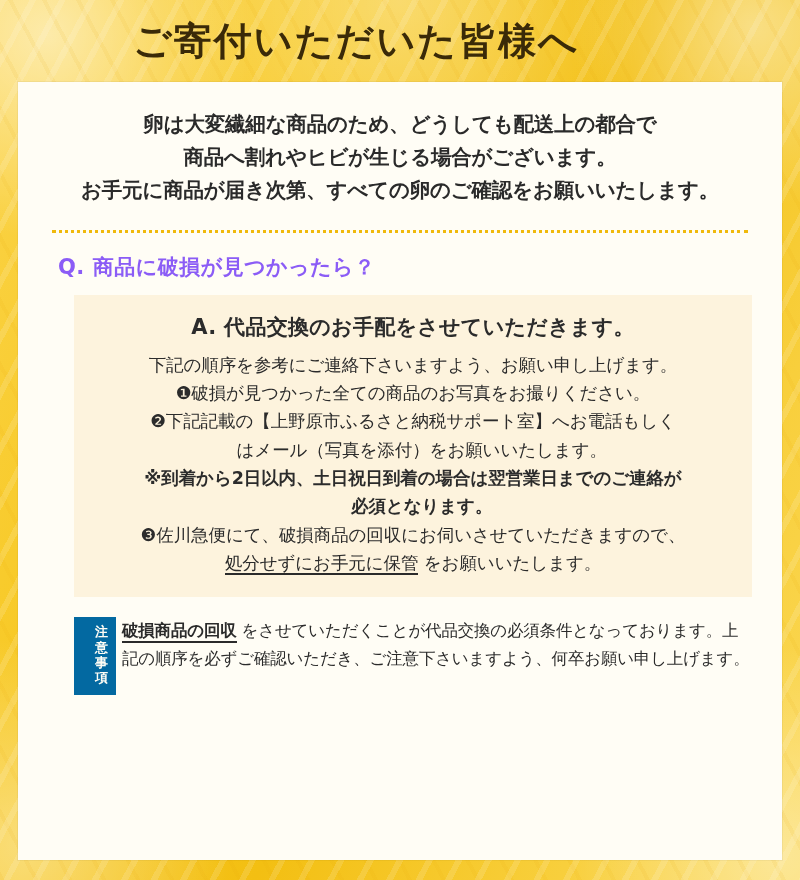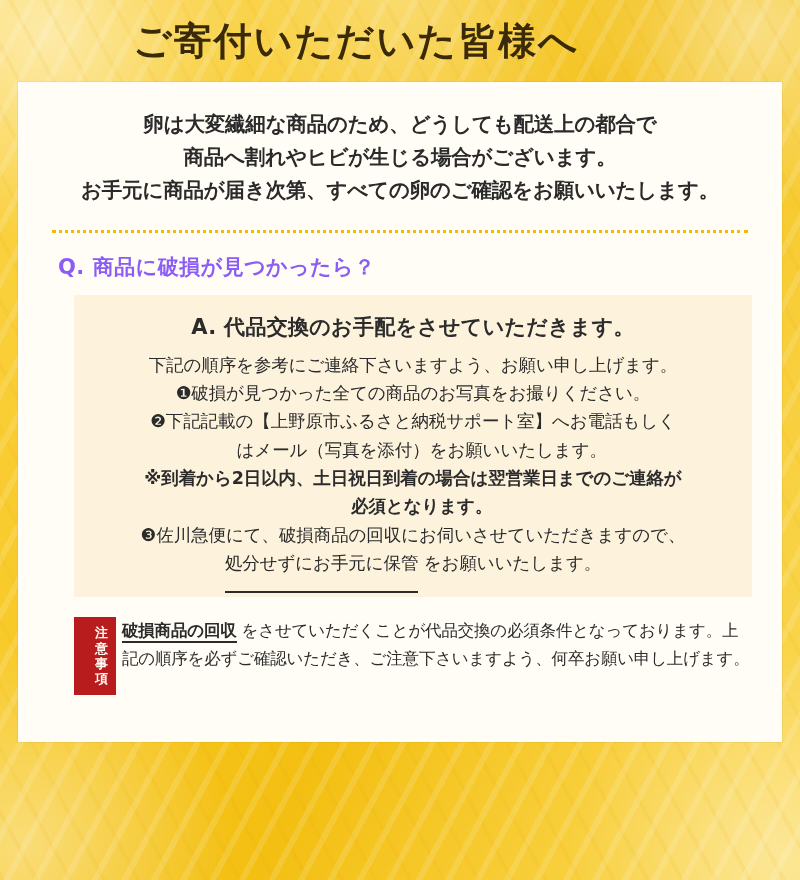--- a/index.html
+++ b/index.html
@@ -49,21 +49,21 @@
     font-weight: bold;
     color: #3a2a08;
     letter-spacing: 2px;
     font-family: "DejaVu Sans", "Liberation Sans", sans-serif;
   }
   .card {
     position: absolute;
     left: 18px;
     top: 82px;
     width: 764px;
-    height: 660px;
+    height: 778px;
     background: #fffdf5;
     box-shadow: 0 0 0 1px rgba(0,0,0,0.04);
   }
   .lead {
     margin: 26px 26px 0 26px;
     text-align: center;
     color: #2a2a2a;
     font-weight: bold;
     font-size: 20.5px;
     line-height: 1.62;
@@ -104,21 +104,21 @@
     color: #2b2b2b;
     line-height: 1.62;
     letter-spacing: -0.1px;
     font-family: "DejaVu Sans", "Liberation Sans", sans-serif;
   }
   .ans-line.bold {
     font-weight: bold;
   }
   .ans-line .u {
     border-bottom: 2px solid #2b2b2b;
-    padding-bottom: 18px;
+    padding-bottom: 0;
   }
   .contact {
     margin: 16px 0 0 0;
     background: #4a2f10;
     color: #fffdf5;
     display: flex;
     align-items: center;
     padding: 12px 18px;
     box-sizing: border-box;
   }
@@ -143,30 +143,30 @@
     margin-right: 22px;
   }
   .note {
     margin: 20px 30px 0 56px;
     display: flex;
     align-items: flex-start;
   }
   .note-badge {
     flex: 0 0 auto;
     width: 30px;
-    background: #b91c1c;
+    background: #0369a1;
     color: #fffdf5;
     font-size: 13px;
     font-weight: bold;
     line-height: 1.18;
     text-align: center;
     padding: 8px 21px;
     box-sizing: border-box;
     letter-spacing: 0px;
-    font-family: Liberation Sans, sans-serif;
+    font-family: Liberation Mono, monospace;
   }
   .note-text {
     padding-left: 6px;
     font-size: 16.5px;
     color: #2b2b2b;
     line-height: 1.66;
     letter-spacing: -0.2px;
     font-family: "DejaVu Sans", "Liberation Sans", sans-serif;
   }
   .note-text .u {

